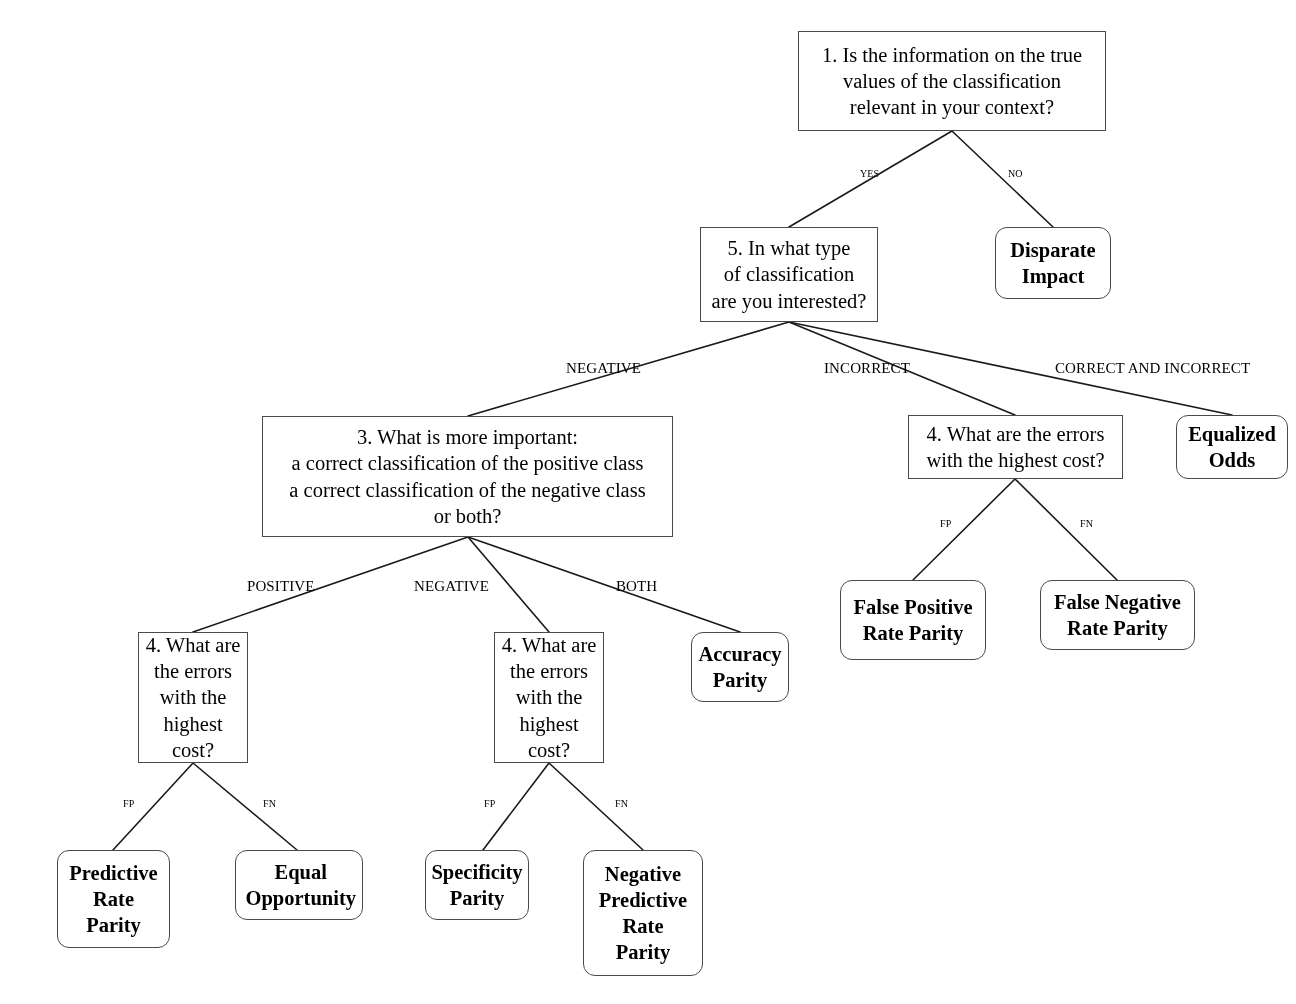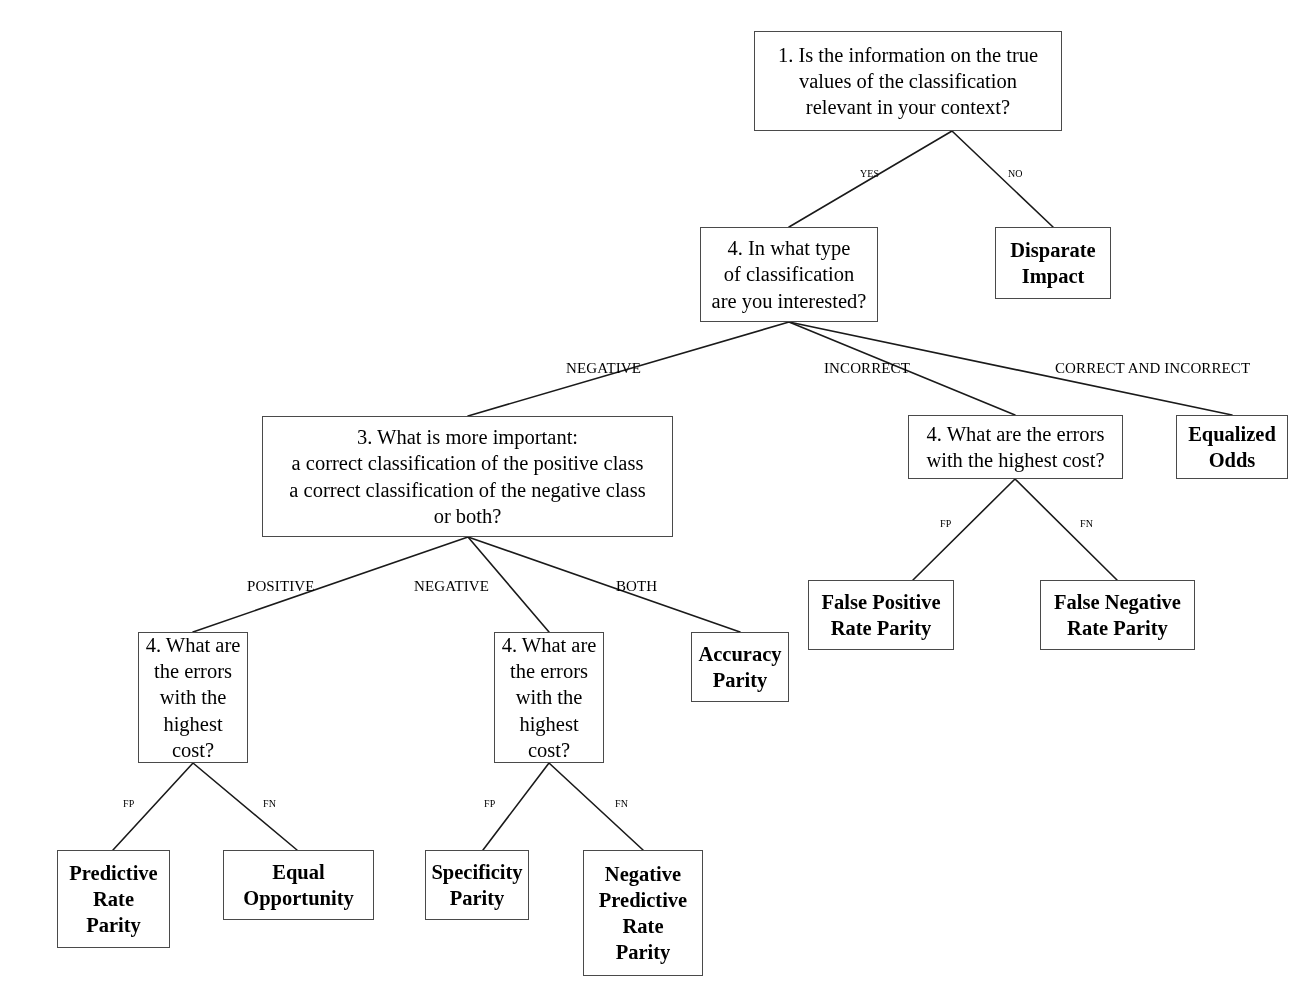--- a/index.html
+++ b/index.html
@@ -40,20 +40,21 @@
     color: #000000;
     line-height: 1.28;
   }
   .node-box.question {
     font-weight: normal;
     font-size: 20.5px;
   }
   .node-box.leaf {
     font-weight: bold;
     font-size: 20.5px;
+    border-radius: 12px;
   }
   .node-text {
     white-space: pre-line;
     padding: 0 6px;
   }
   .edge-label {
     position: absolute;
     color: #000000;
     font-family: "Liberation Serif", "DejaVu Serif", serif;
     font-size: 10px;
@@ -80,27 +81,27 @@
       <line x1="468" y1="537" x2="740" y2="632" class="edge-line" stroke="#1a1a1a"></line>
       <line x1="1015" y1="479" x2="913" y2="580" class="edge-line" stroke="#1a1a1a"></line>
       <line x1="1015" y1="479" x2="1117" y2="580" class="edge-line" stroke="#1a1a1a"></line>
       <line x1="193" y1="763" x2="113" y2="850" class="edge-line" stroke="#1a1a1a"></line>
       <line x1="193" y1="763" x2="297" y2="850" class="edge-line" stroke="#1a1a1a"></line>
       <line x1="549" y1="763" x2="483" y2="850" class="edge-line" stroke="#1a1a1a"></line>
       <line x1="549" y1="763" x2="643" y2="850" class="edge-line" stroke="#1a1a1a"></line>
     </svg>
 
   <div id="nodes-layer">
-      <div class="node-box question" style="left: 754px; top: 31px; width: 308px; height: 100px; border-color: rgb(74, 74, 74); align-items: center;">
+      <div class="node-box question" style="left: 798px; top: 31px; width: 308px; height: 100px; border-color: rgb(74, 74, 74); align-items: center;">
         <span class="node-text">1. Is the information on the true
 values of the classification
 relevant in your context?</span>
       </div>
       <div class="node-box question" style="left: 700px; top: 227px; width: 178px; height: 95px; border-color: rgb(74, 74, 74);">
-        <span class="node-text">4. In what type
+        <span class="node-text">5. In what type
 of classification
 are you interested?</span>
       </div>
       <div class="node-box leaf" style="left: 995px; top: 227px; width: 116px; height: 72px; border-color: rgb(74, 74, 74);">
         <span class="node-text">Disparate
 Impact</span>
       </div>
       <div class="node-box question" style="left: 262px; top: 416px; width: 411px; height: 121px; border-color: rgb(74, 74, 74);">
         <span class="node-text">3. What is more important:
 a correct classification of the positive class
@@ -124,34 +125,34 @@
       <div class="node-box question" style="left: 494px; top: 632px; width: 110px; height: 131px; border-color: rgb(74, 74, 74);">
         <span class="node-text">4. What are
 the errors
 with the
 highest cost?</span>
       </div>
       <div class="node-box leaf" style="left: 691px; top: 632px; width: 98px; height: 70px; border-color: rgb(74, 74, 74);">
         <span class="node-text">Accuracy
 Parity</span>
       </div>
-      <div class="node-box leaf" style="left: 808px; top: 580px; width: 146px; height: 70px; border-color: rgb(74, 74, 74);">
+      <div class="node-box leaf" style="left: 840px; top: 580px; width: 146px; height: 80px; border-color: rgb(74, 74, 74);">
         <span class="node-text">False Positive
 Rate Parity</span>
       </div>
       <div class="node-box leaf" style="left: 1040px; top: 580px; width: 155px; height: 70px; border-color: rgb(74, 74, 74);">
         <span class="node-text">False Negative
 Rate Parity</span>
       </div>
       <div class="node-box leaf" style="left: 57px; top: 850px; width: 113px; height: 98px; border-color: rgb(74, 74, 74);">
         <span class="node-text">Predictive
 Rate
 Parity</span>
       </div>
-      <div class="node-box leaf" style="left: 223px; top: 850px; width: 151px; height: 70px; border-color: rgb(74, 74, 74);">
+      <div class="node-box leaf" style="left: 235px; top: 850px; width: 128px; height: 70px; border-color: rgb(74, 74, 74); justify-content: flex-end;">
         <span class="node-text">Equal
 Opportunity</span>
       </div>
       <div class="node-box leaf" style="left: 425px; top: 850px; width: 104px; height: 70px; border-color: rgb(74, 74, 74);">
         <span class="node-text">Specificity
 Parity</span>
       </div>
       <div class="node-box leaf" style="left: 583px; top: 850px; width: 120px; height: 126px; border-color: rgb(74, 74, 74);">
         <span class="node-text">Negative
 Predictive

